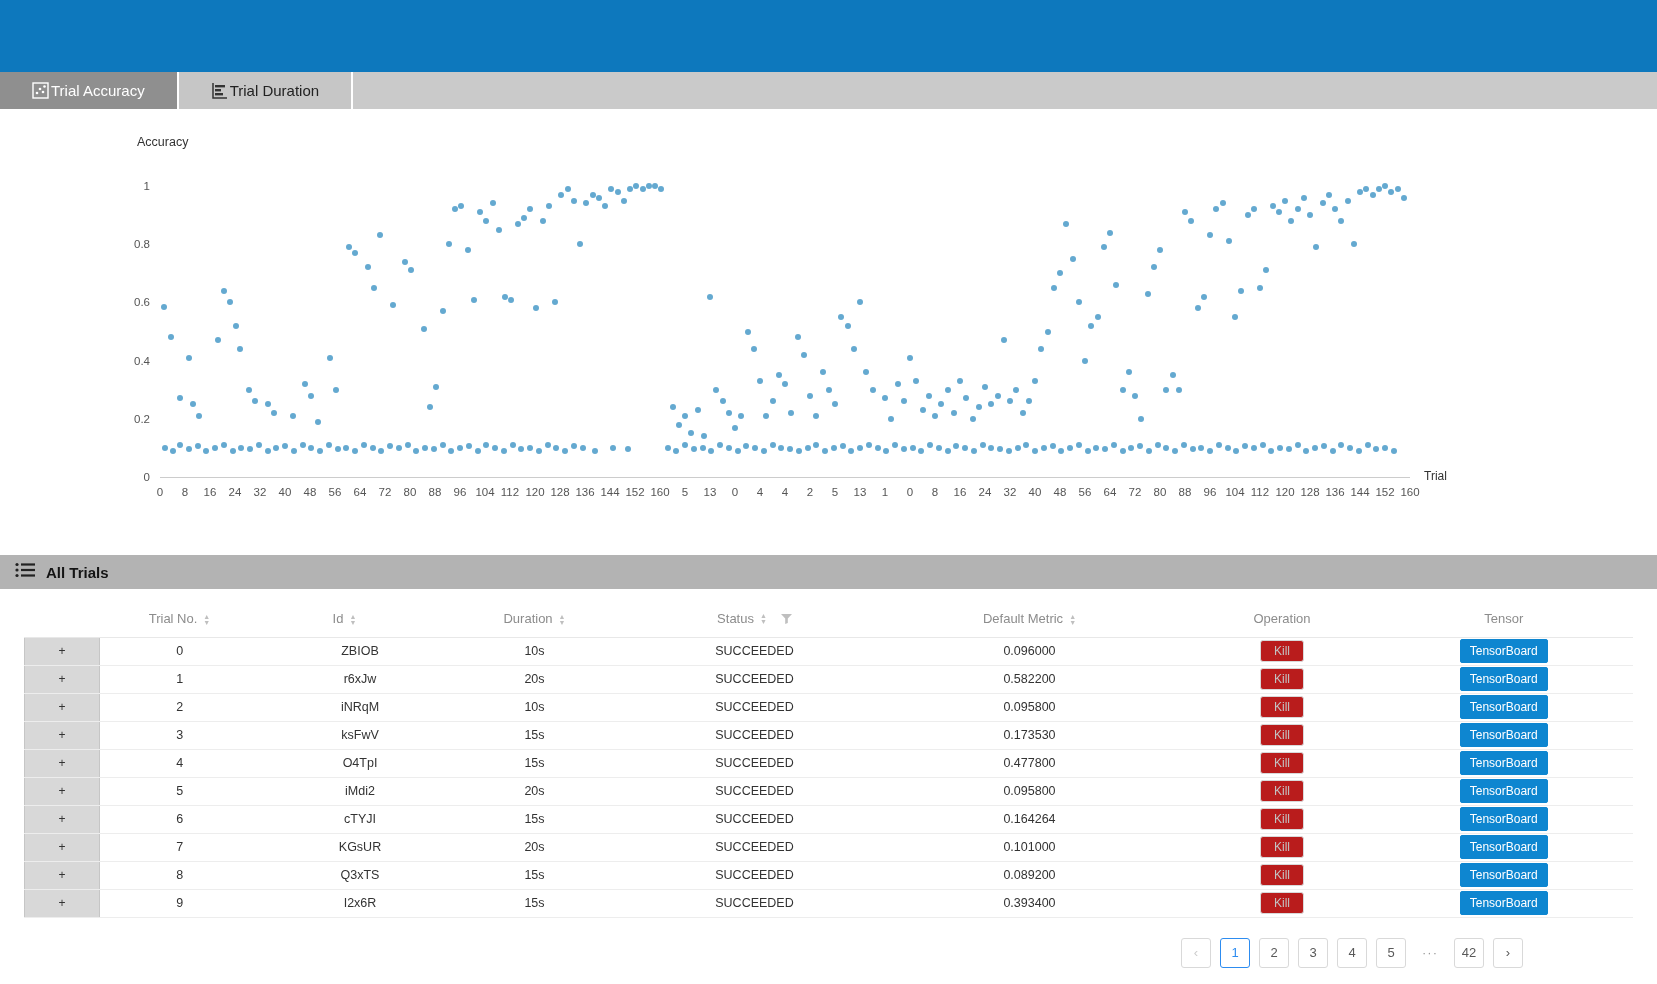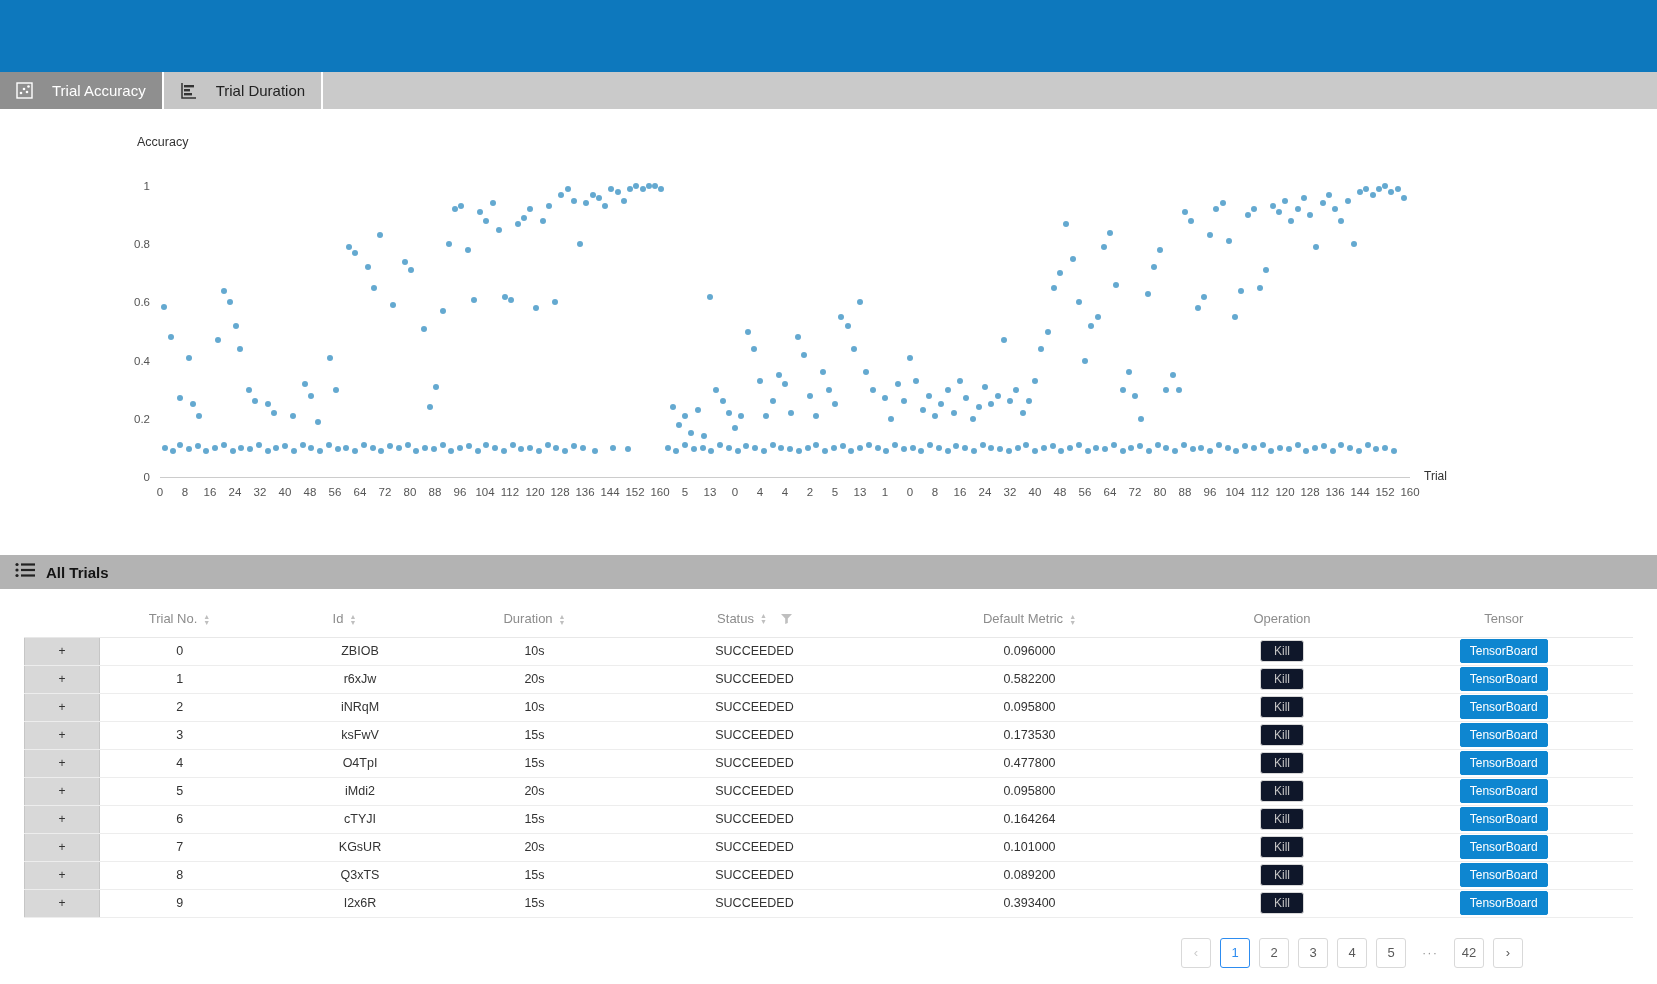--- a/index.html
+++ b/index.html
@@ -13,21 +13,21 @@
   .navbar { height:72px; background:#0d78bd; display:flex; align-items:stretch; }
   .logo { display:flex; flex-direction:column; justify-content:center; padding-left:26px; width:200px; }
   .logo svg { display:block; }
   .logo-sub { color:#fff; font-size:11px; margin-top:3px; letter-spacing:.2px; white-space:nowrap; }
   .nav-links { display:flex; margin-left:28px; gap:54px; align-items:flex-end; padding-bottom:8px; }
   .nav-link { color:rgba(255,255,255,.75); font-size:16px; padding:6px 2px; border-bottom:2px solid transparent; cursor:pointer; }
   .nav-link.active { color:#fff; border-bottom-color:#fff; }
 
   
   .tabbar { height:37px; background:#cacaca; display:flex; }
-  .tab { display:flex; align-items:center; gap:19px; padding:0 16px; font-size:15px;
+  .tab { display:flex; align-items:center; gap:2px; padding:0 32px; font-size:15px;
          background:#c6c6c6; color:#222; border-right:2px solid #fff; cursor:pointer; }
   .tab.active { background:#8f8f8f; color:#fff; }
   .tab svg { display:block; }
 
   
   .chart-section { position:relative; height:400px; margin-top:18px; }
   .acc-label { position:absolute; left:137px; top:8px; font-size:12.5px; color:#333; }
   .plot { position:absolute; left:160px; right:247px; top:59px; height:292px; border-bottom:1px solid #ccc; }
   .dot { position:absolute; width:6px; height:6px; border-radius:50%; background:#4f9dca; opacity:.88;
          transform:translate(-50%,50%); }
@@ -43,21 +43,21 @@
   table.trials { margin:12px 24px 0; width:calc(100% - 48px); border-collapse:collapse; font-size:12.5px; }
   table.trials th { font-weight:normal; color:#8c8c8c; height:36px; border-bottom:1px solid #e8e8e8;
                     text-align:center; font-size:13px; }
   table.trials td { height:28px; border-bottom:1px solid #ededed; text-align:center; color:#333; }
   td.td-exp { background:#d8d8d8; border:1px solid #c6c6c6; color:#444; font-size:12px; cursor:pointer; }
   td.td-id { text-align:left; padding-left:32px; }
   td.td-status { color:#31a24c; }
   .sorter { display:inline-flex; flex-direction:column; vertical-align:middle; margin-left:6px; color:#bfbfbf; }
   .sorter i { font-style:normal; font-size:7px; line-height:6px; }
   .funnel { margin-left:14px; vertical-align:middle; }
-  .kill-btn { padding:3px 13px; border:1px solid #d9d9d9; border-radius:3px; background:#0f172a; color:#c3c3c3;
+  .kill-btn { padding:3px 13px; border:1px solid #d9d9d9; border-radius:3px; background:#b91c1c; color:#c3c3c3;
               font-size:12px; cursor:not-allowed; font-family:inherit; }
   .tb-btn { width:88px; padding:4px 0; background:#0e86d0; border:1px solid #0e86d0; border-radius:2px;
             color:#fff; font-size:12px; cursor:pointer; font-family:inherit; }
 
   
   .pagination { display:flex; justify-content:flex-end; align-items:center; gap:9px; margin:20px 134px 30px 0; }
   .page-item { min-width:30px; height:30px; padding:0 6px; border:1px solid #d9d9d9; border-radius:3px;
                display:flex; align-items:center; justify-content:center; color:#595959; background:#fff;
                font-size:13px; cursor:pointer; }
   .page-item.active { border-color:#2d8cf0; color:#2d8cf0; }

